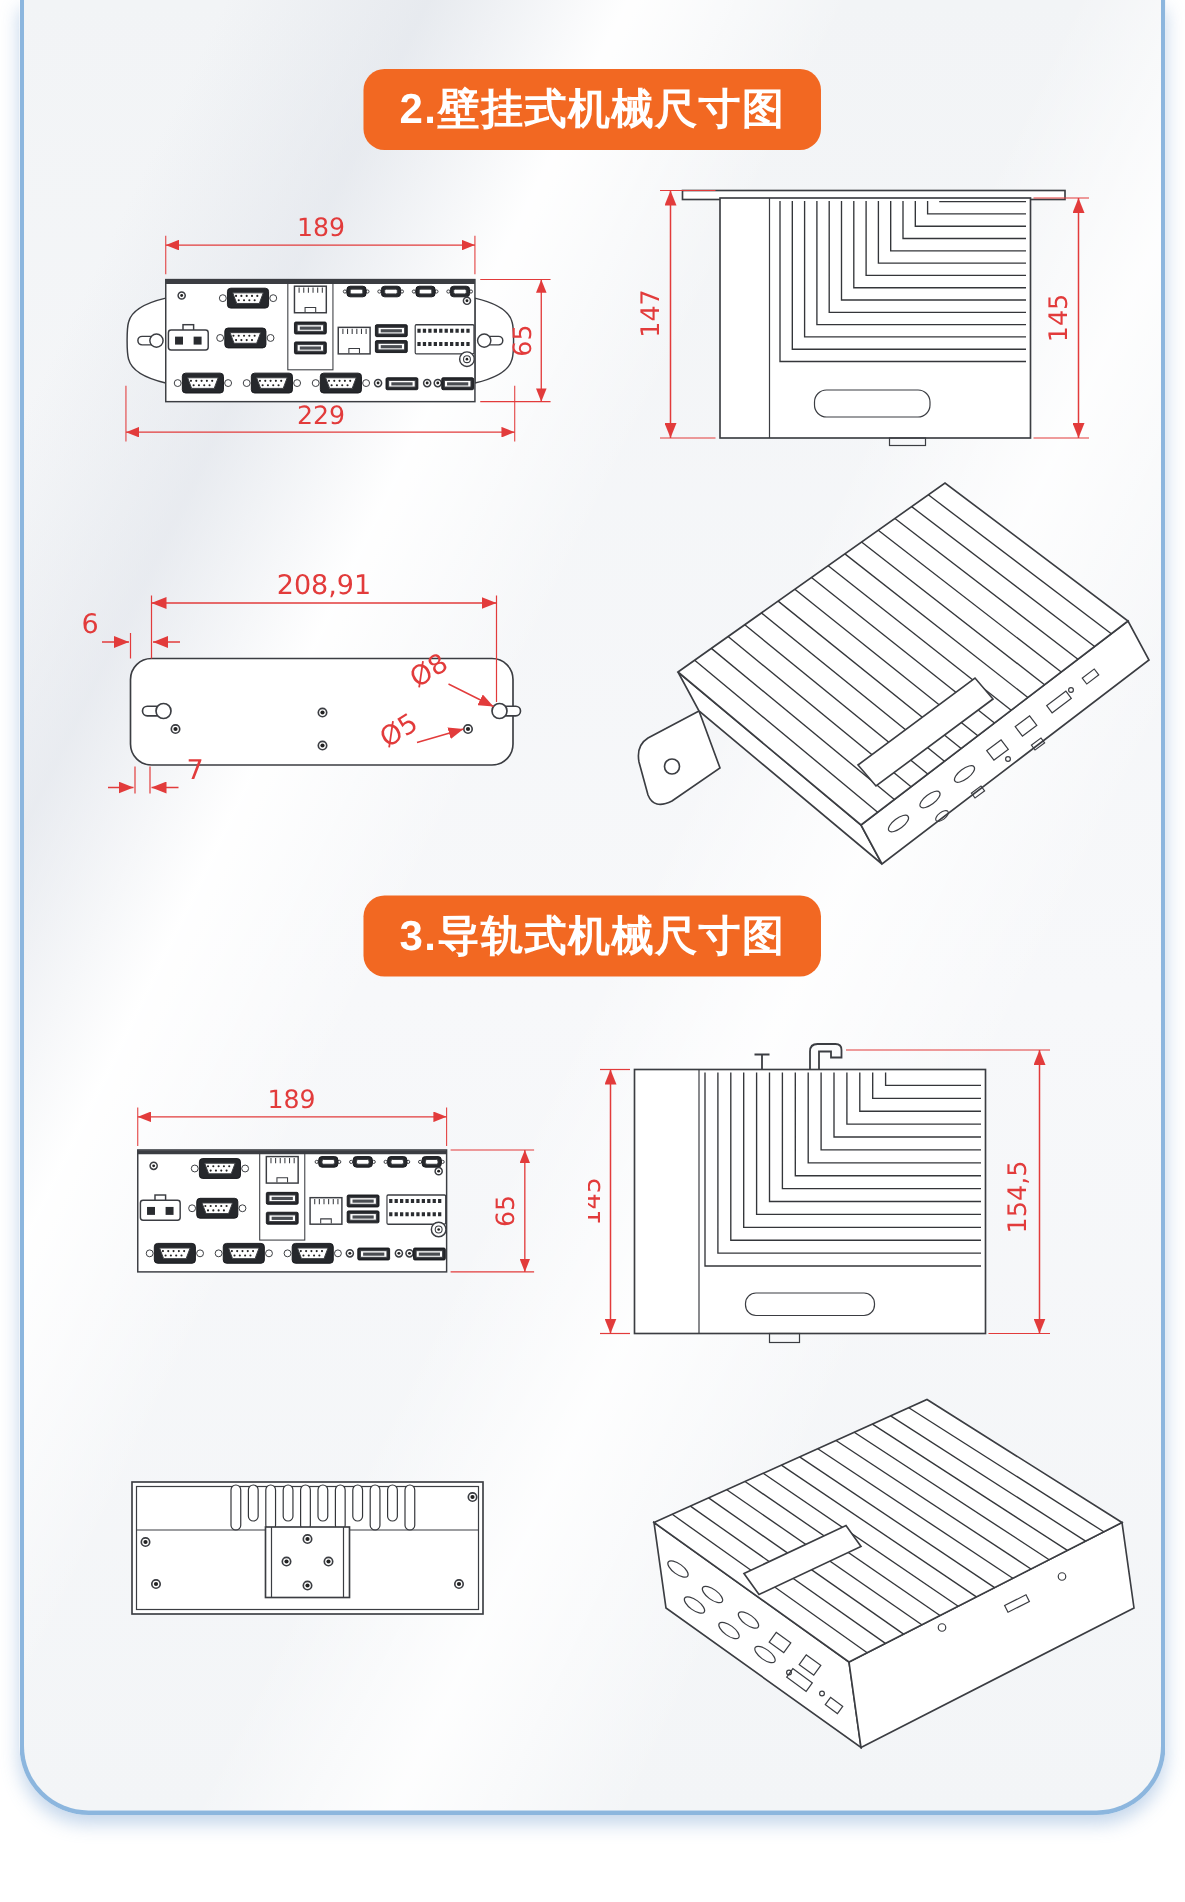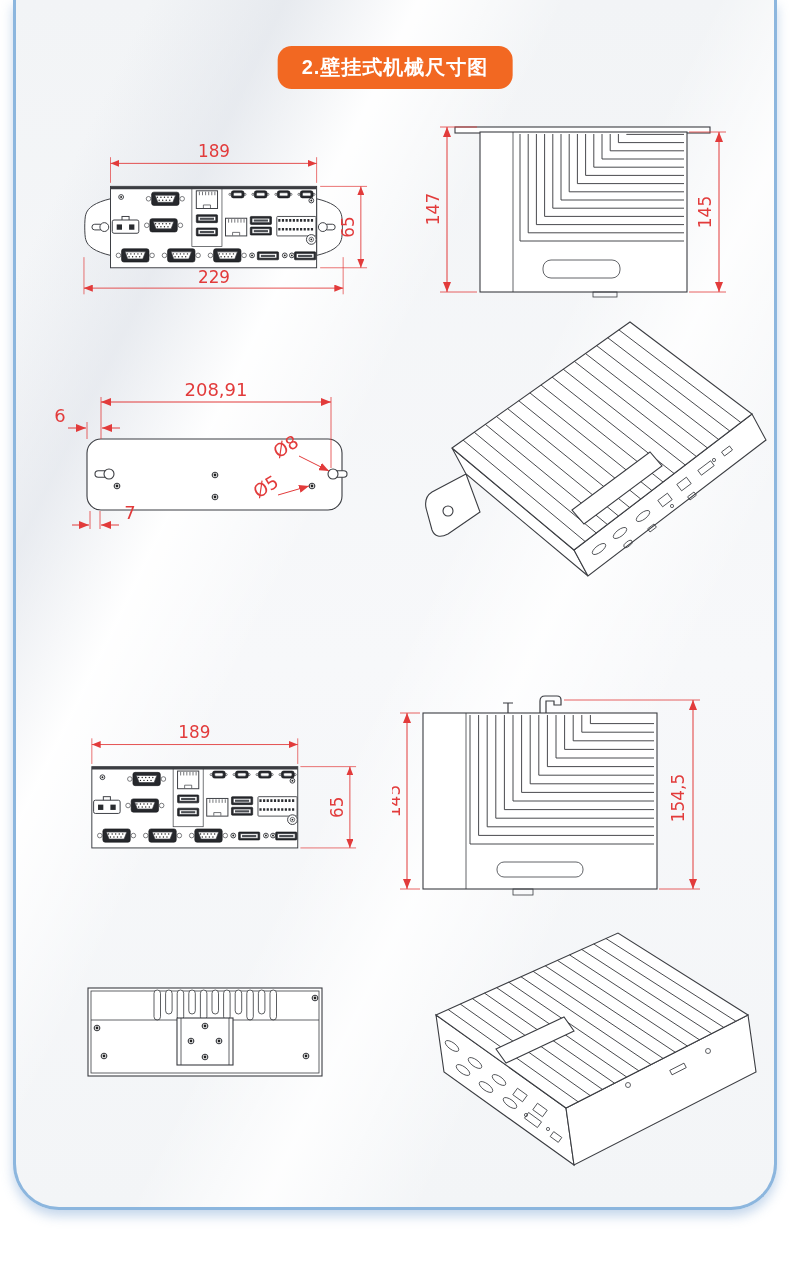--- a/index.html
+++ b/index.html
@@ -6,21 +6,21 @@
   body{width:790px;height:1268px;position:relative;background:#ffffff;
        font-family:"Liberation Sans",sans-serif;overflow:hidden}
   .card{position:absolute;left:13px;top:0;width:764px;height:1210px;box-sizing:border-box;
         border:3px solid #8cb6de;border-top:none;border-radius:0 0 46px 46px;
         background:
           linear-gradient(116deg, rgba(222,226,233,0) 10%, rgba(222,226,233,.55) 20%, rgba(255,255,255,.95) 30%, rgba(222,226,233,0) 41%),
           linear-gradient(116deg, rgba(255,255,255,0) 52%, rgba(255,255,255,.85) 62%, rgba(255,255,255,0) 74%),
           linear-gradient(180deg,#f2f4f6,#f7f8fa 55%,#f3f5f7);
         box-shadow:0 6px 12px rgba(125,165,210,.45);overflow:hidden}
   .badge{position:absolute;left:50%;transform:translateX(-50%);
-         background:#f26822;color:#fff;font-size:20px;font-weight:700;letter-spacing:1px;
+         background:#f26822;color:#fff;font-size:28px;font-weight:700;letter-spacing:1px;
          padding:8px 24px;border-radius:14px;white-space:nowrap}
   .d{position:absolute}
   
   .ln{stroke:#3b3d42;stroke-width:1.2;fill:none}
   .lnt{stroke:#3b3d42;stroke-width:.8;fill:none}
   .fin{stroke:#34363a;stroke-width:.9;fill:none}
   .f-w2{fill:#ffffff;stroke:#3b3d42;stroke-width:1.1}
   .f-w{fill:#ffffff;stroke:#3b3d42;stroke-width:.75}
   .f-d{fill:#26282c;stroke:#15161a;stroke-width:.7}
   .pin{fill:#222}
@@ -257,20 +257,23 @@
       <rect class="lnt" transform="translate(284,170) rotate(-37)" x="-8" y="-3" width="16" height="6"></rect>
       <rect class="lnt" transform="translate(305,153) rotate(-37)" x="-5" y="-2.5" width="10" height="5"></rect>
       <circle class="lnt" cx="250" cy="208" r="1.6"></circle>
         <circle class="lnt" cx="292" cy="162" r="1.6"></circle>
       <ellipse class="lnt" transform="translate(206,246) rotate(-37)" rx="5" ry="2.4"></ellipse>
       <rect class="lnt" transform="translate(230,230) rotate(-37)" x="-4" y="-2" width="8" height="4"></rect>
       <rect class="lnt" transform="translate(270,198) rotate(-37)" x="-4" y="-2" width="8" height="4"></rect>
     </g>
   </svg>
 
+  <div class="badge" style="top:597px">
+    <span>3.导轨式机械尺寸图</span>
+  </div>
 
   <svg class="d" style="left:54px;top:703px" width="330" height="190" viewBox="0 0 372 215">
     <rect class="f-w2" x="24" y="72" width="233" height="92"></rect>
     <line class="ln" x1="24" y1="73.8" x2="257" y2="73.8" style="stroke-width:3"></line>
     <use href="#ports" x="24" y="72"></use>
     <g>
       <line class="dim thin" x1="24" y1="69" x2="24" y2="40"></line>
       <line class="dim thin" x1="257" y1="69" x2="257" y2="40"></line>
       <line class="dim" marker-start="url(#arr)" marker-end="url(#arr)" x1="24" y1="47" x2="257" y2="47"></line>
       <text class="dimtxt" font-size="19" x="140" y="40" text-anchor="middle">189</text>

